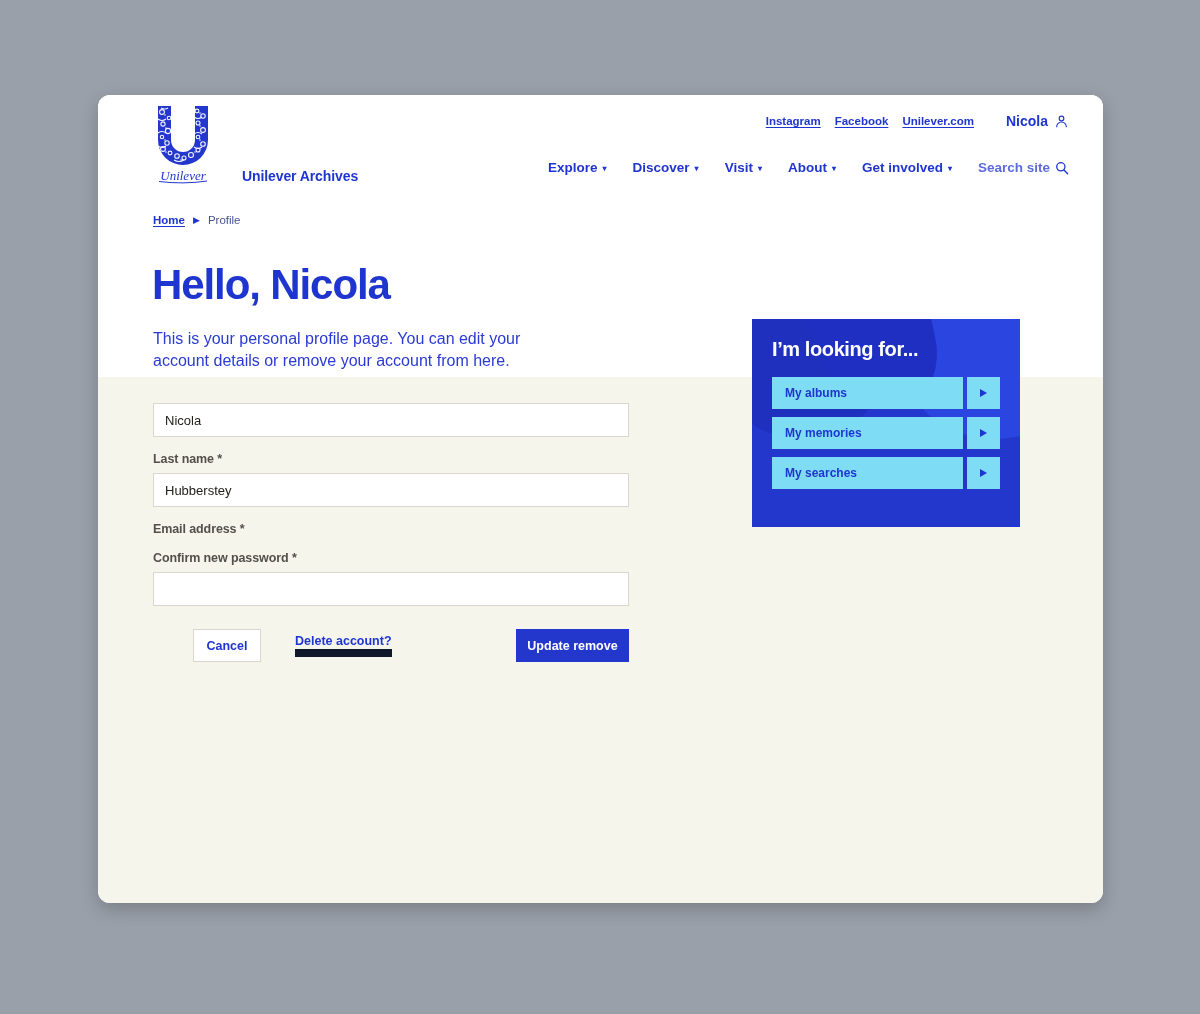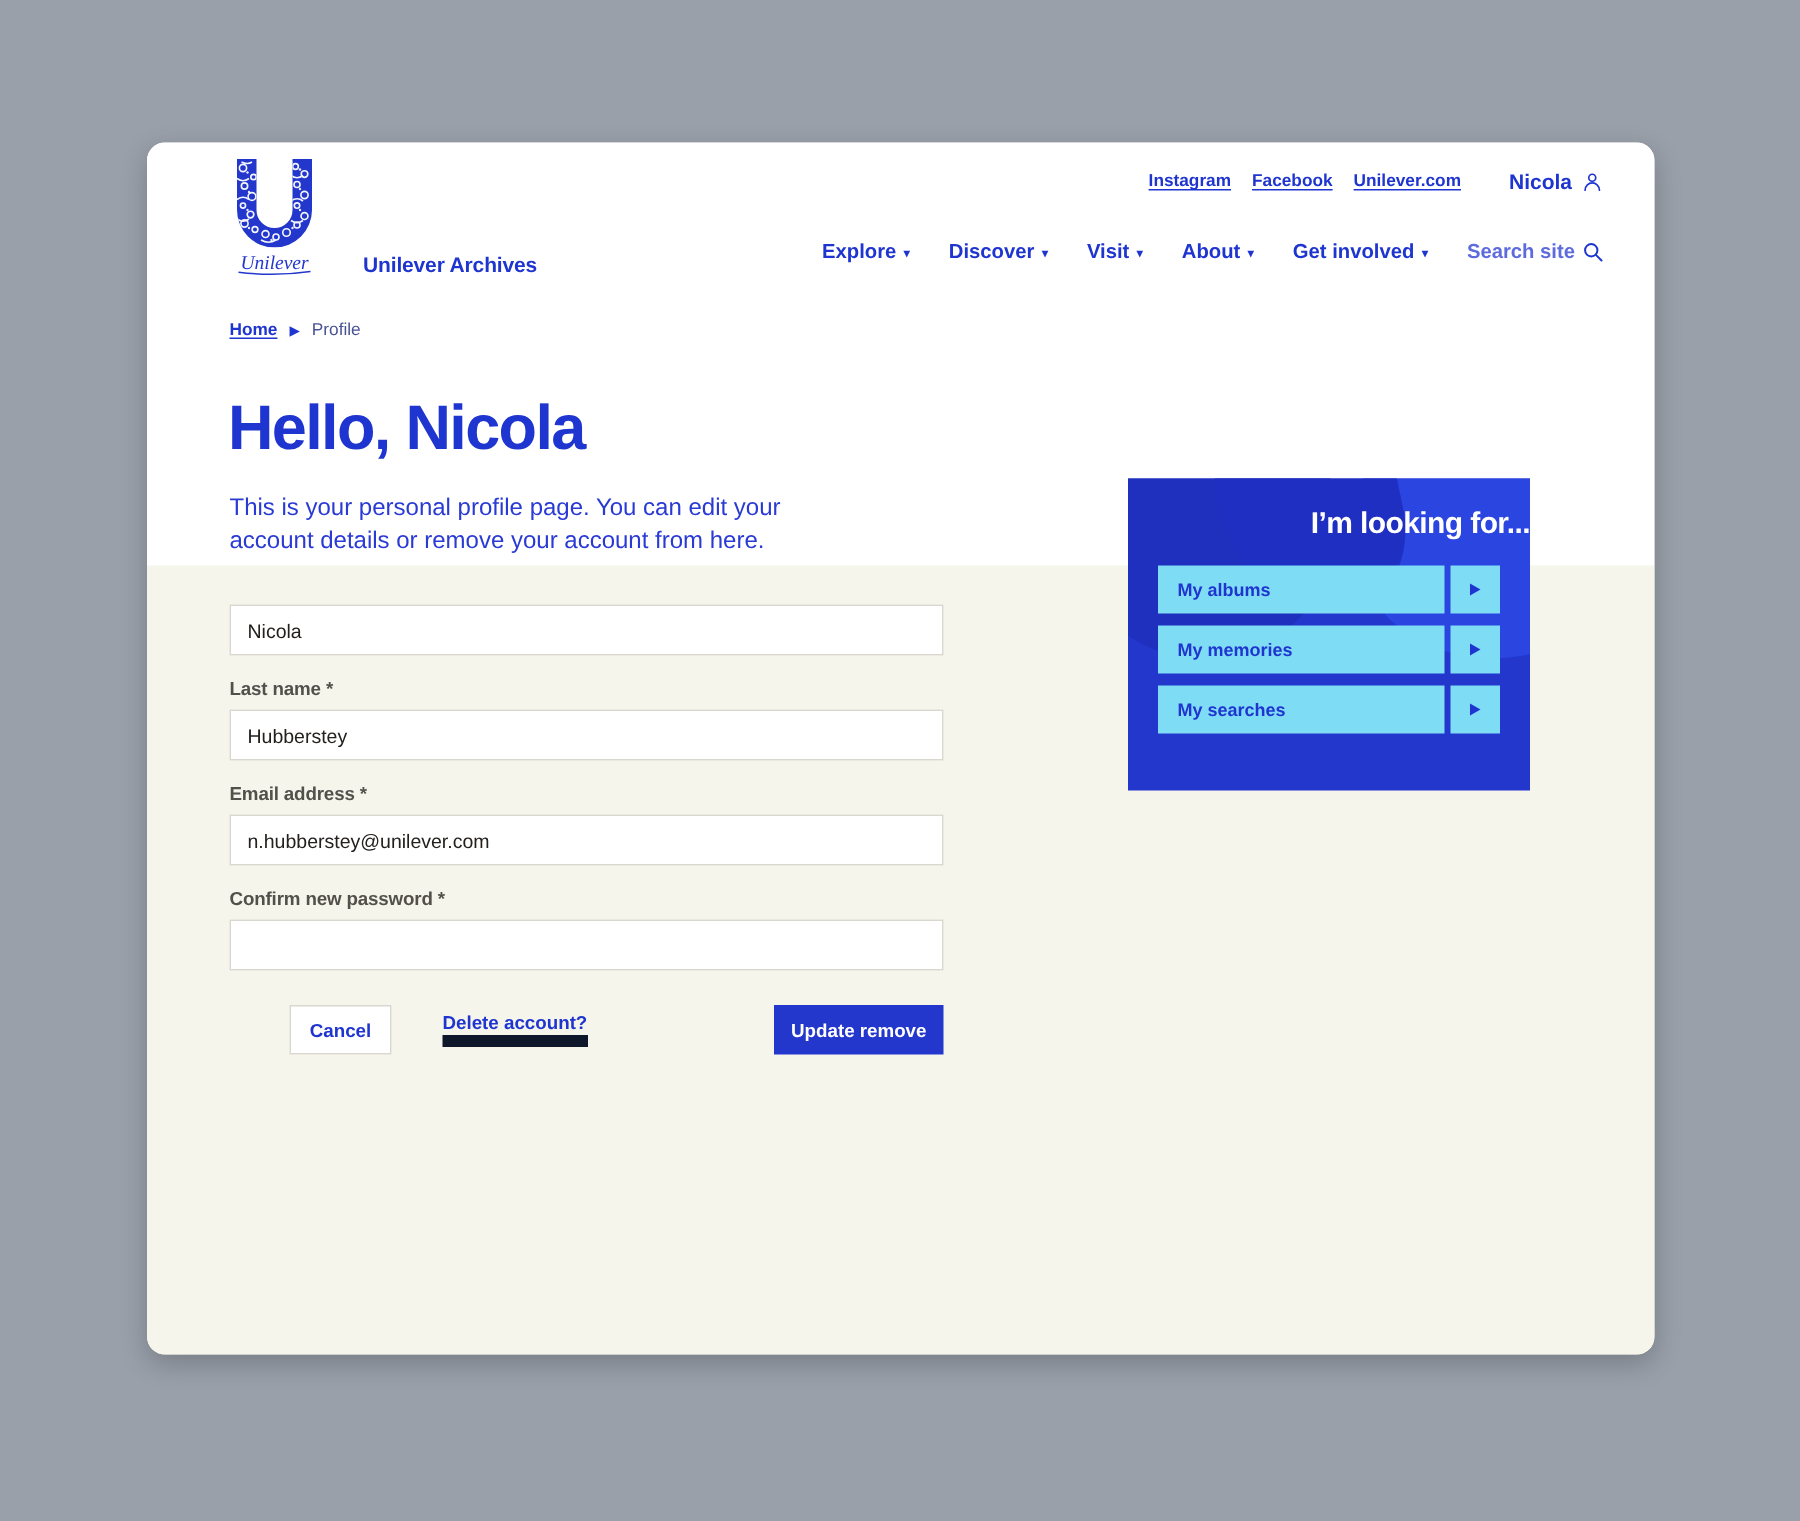--- a/index.html
+++ b/index.html
@@ -82,21 +82,21 @@
   }
   .page-intro {
     position:absolute; left:55px; top:112px; width:400px;
     font-size:16px; color:#2a3ad4; line-height:1.37;
   }
 
   
   .looking-panel {
     position:absolute; left:654px; top:224px;
     width:268px; height:208px;
-    background:#2337cd; overflow:hidden;text-align:right;
+    background:#2337cd; overflow:hidden;
   }
   .panel-blob-1 {
     position:absolute; left:-40px; top:-60px;
     width:180px; height:180px; border-radius:50%;
     background:#1f2fbe;
   }
   .panel-blob-2 {
     position:absolute; right:-70px; top:-50px;
     width:190px; height:170px; border-radius:50%;
     background:#2a45e0;
@@ -302,23 +302,20 @@
 
       <div class="field">
         <div class="field-label">Last name *</div>
         <div class="field-input">
           <span>Hubberstey</span>
         </div>
       </div>
 
       <div class="field">
         <div class="field-label">Email address *</div>
-        <div class="field-input">
-          <span>n.hubberstey@unilever.com</span>
-        </div>
       </div>
 
 
       <div class="field">
         <div class="field-label">Confirm new password *</div>
         <div class="field-input">
           <span></span>
         </div>
       </div>
 

